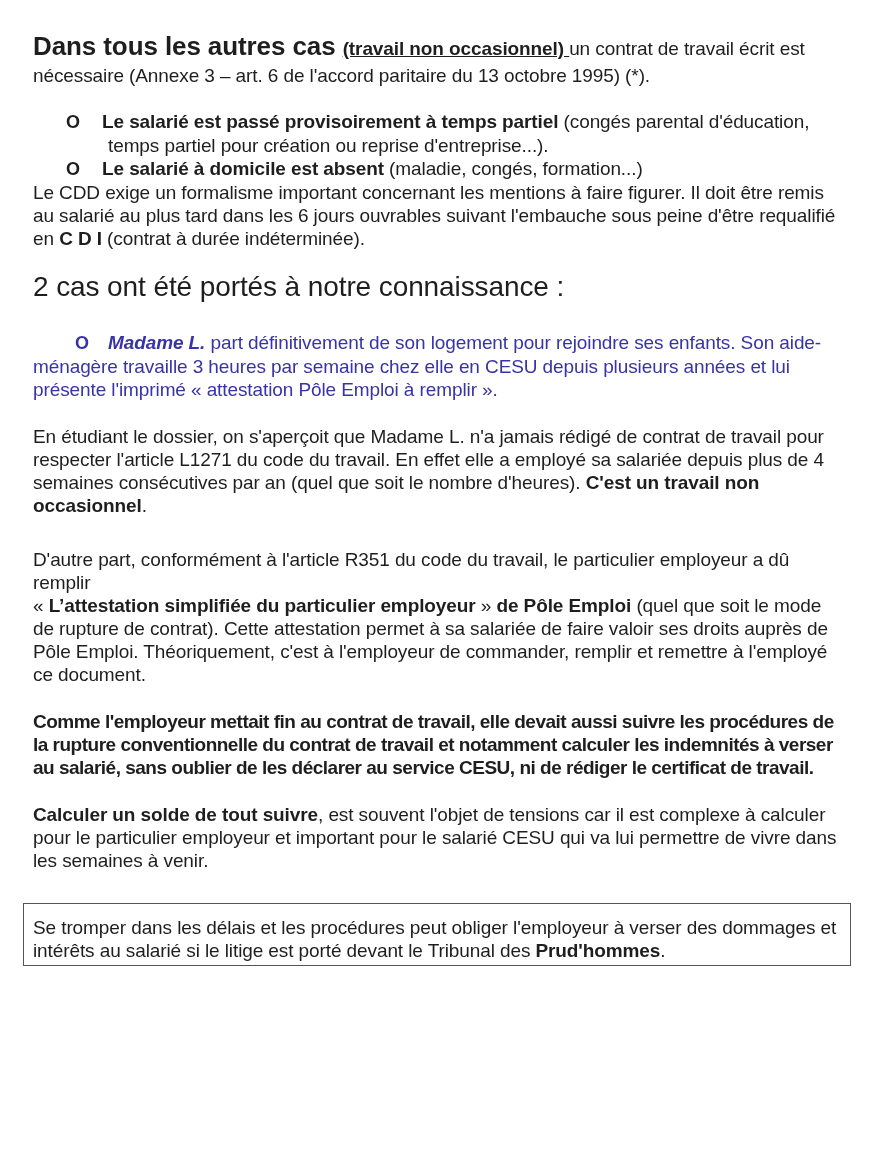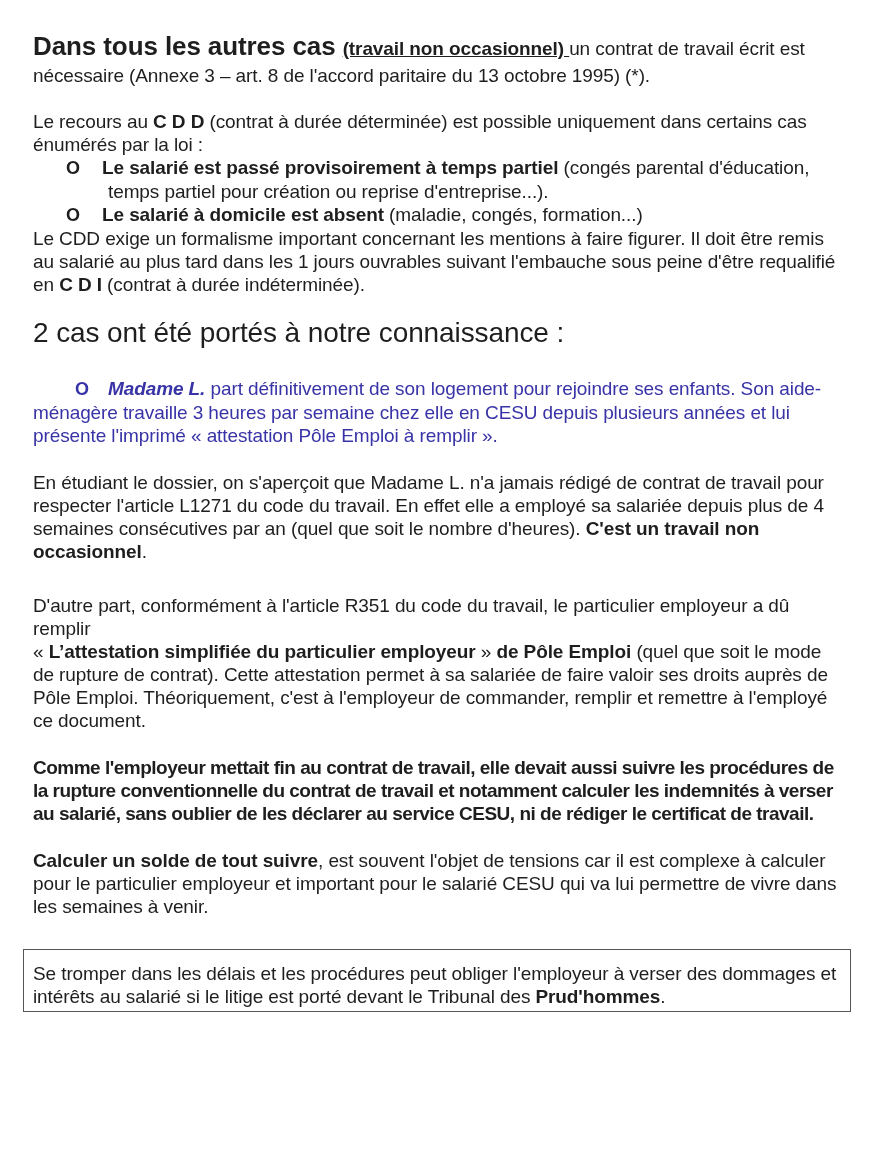--- a/index.html
+++ b/index.html
@@ -44,30 +44,29 @@
     border: 1px solid #555555;
     margin: 0 -6px 0 -10px;
     padding: 12px 2px 3px 9px;
   }
 </style>
 </head>
 <body>
 
 <div class="page">
 
-  <p class="intro"><span class="t-big">Dans tous les autres cas </span><span class="t-mid">(travail non occasionnel) </span><span>un contrat de travail écrit est</span><br><span>nécessaire (Annexe 3 – art. 8 de l'accord paritaire du 13 octobre 1995) (*).</span></p>
+  <p class="intro"><span class="t-big">Dans tous les autres cas </span><span class="t-mid">(travail non occasionnel) </span><span>un contrat de travail écrit est</span><br><span>nécessaire (Annexe 3 – art. 6 de l'accord paritaire du 13 octobre 1995) (*).</span></p>
 
-  <p><span>Le recours au </span><span class="b">C D D </span><span>(contrat à durée déterminée) est possible uniquement dans certains cas énumérés par la loi :</span></p>
 
   <div>
     <p class="li"><span class="marker">O</span><span class="b">Le salarié est passé provisoirement à temps partiel </span><span>(congés parental d'éducation, temps partiel pour création ou reprise d'entreprise...).</span></p>
     <p class="li"><span class="marker">O</span><span class="b">Le salarié à domicile est absent </span><span>(maladie, congés, formation...)</span></p>
   </div>
 
-  <p class="mb23"><span>Le CDD exige un formalisme important concernant les mentions à faire figurer. Il doit être remis au salarié au plus tard dans les 1 jours ouvrables suivant l'embauche sous peine d'être requalifié en </span><span class="b">C D I </span><span>(contrat à durée indéterminée).</span></p>
+  <p class="mb23"><span>Le CDD exige un formalisme important concernant les mentions à faire figurer. Il doit être remis au salarié au plus tard dans les 6 jours ouvrables suivant l'embauche sous peine d'être requalifié en </span><span class="b">C D I </span><span>(contrat à durée indéterminée).</span></p>
 
 
   <p class="heading">2 cas ont été portés à notre connaissance :</p>
 
   <p class="case mb24"><span class="marker">O</span><span class="name">Madame L.</span><span> part définitivement de son logement pour rejoindre ses enfants. Son aide-ménagère travaille 3 heures par semaine chez elle en CESU depuis plusieurs années et lui présente l'imprimé « attestation Pôle Emploi à remplir ».</span></p>
 
   <p class="mb31"><span>En étudiant le dossier, on s'aperçoit que Madame L. n'a jamais rédigé de contrat de travail pour respecter l'article L1271 du code du travail. En effet elle a employé sa salariée depuis plus de 4 semaines consécutives par an (quel que soit le nombre d'heures). </span><span class="b">C'est un travail non occasionnel</span><span>.</span></p>
 
   <p class="mb24"><span>D'autre part, conformément à l'article R351 du code du travail, le particulier employeur a dû remplir</span><br><span>« </span><span class="b">L’attestation simplifiée du particulier employeur</span><span> » </span><span class="b">de Pôle Emploi</span><span> (quel que soit le mode de rupture de contrat). Cette attestation permet à sa salariée de faire valoir ses droits auprès de Pôle Emploi. Théoriquement, c'est à l'employeur de commander, remplir et remettre à l'employé ce document.</span></p>
 

